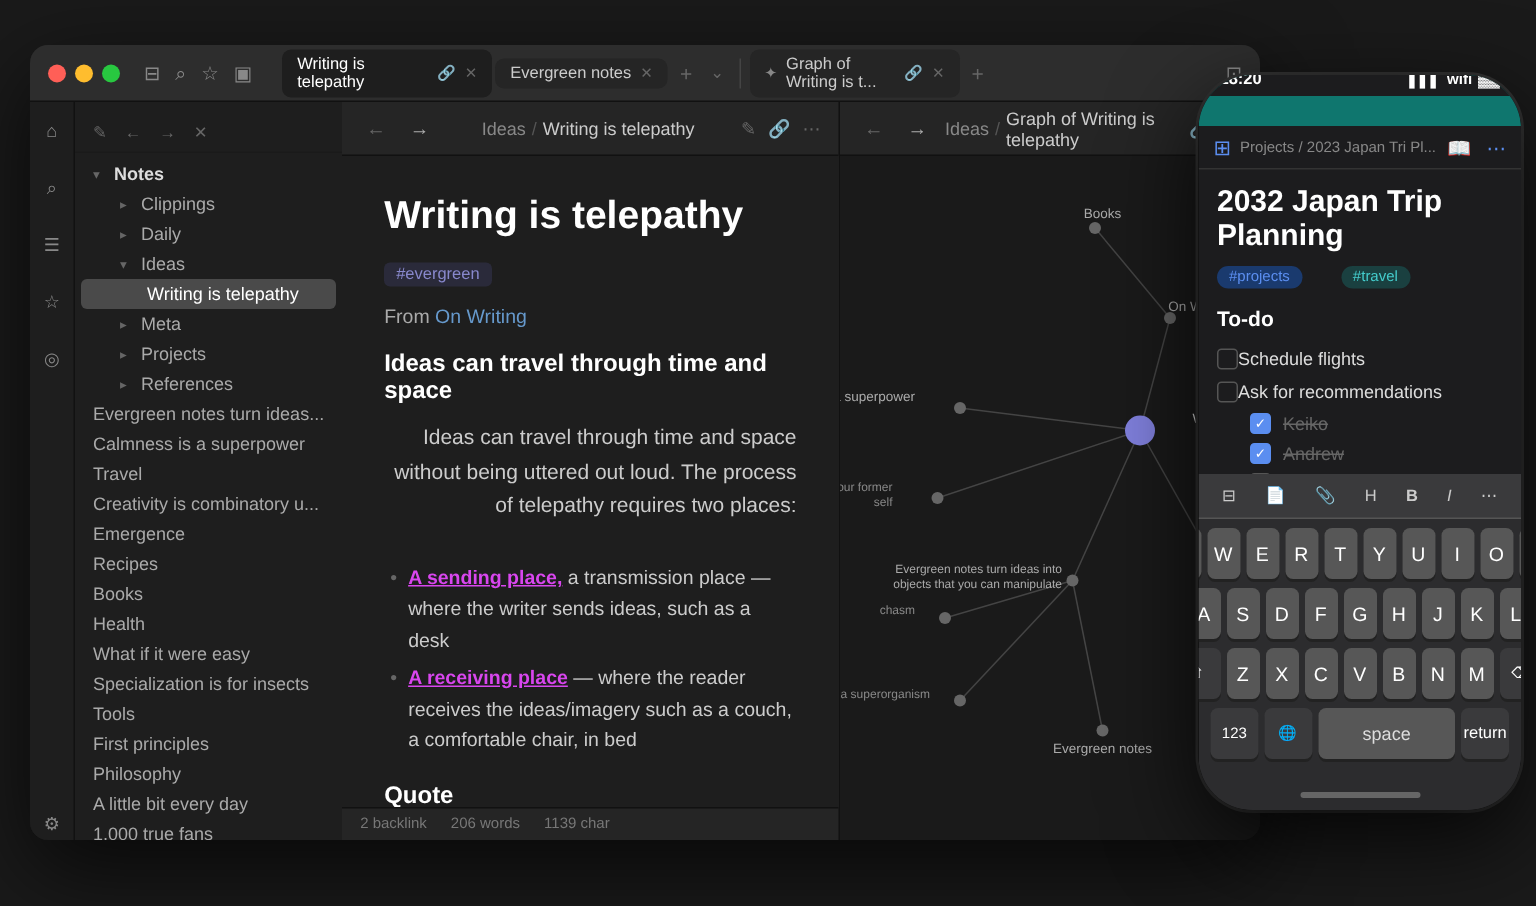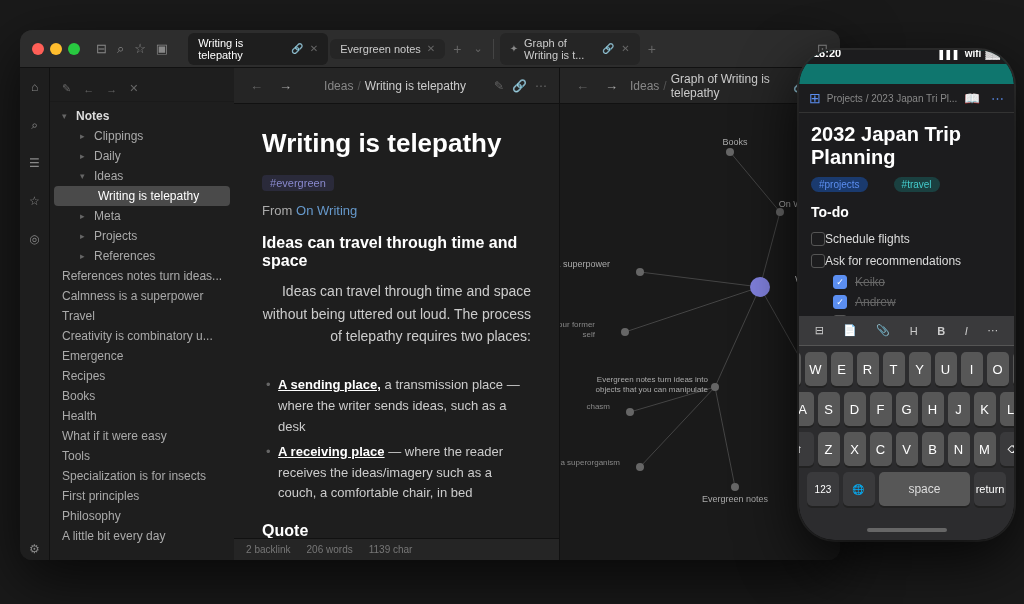--- a/index.html
+++ b/index.html
@@ -307,21 +307,21 @@
       padding-left: 16px;
       position: relative;
     }
     .doc-ul li::before {
       content: '•';
       position: absolute;
       left: 4px;
       color: #666;
     }
     .doc-ul li strong {
-      color: #ffffff;
+      color: #d946ef;
       text-decoration: underline;
     }
 
     .quote-section {
       margin-top: 12px;
     }
     .quote-block {
       border-left: 3px solid #5555aa;
       padding-left: 12px;
       margin-top: 8px;
@@ -696,21 +696,21 @@
           <span class="chevron">▸</span>
           <span class="nav-item-label">Projects</span>
         </div>
         <div class="nav-item">
           <span class="indent"></span>
           <span class="chevron">▸</span>
           <span class="nav-item-label">References</span>
         </div>
 
         <div class="nav-item">
-          <span class="nav-item-label">References notes turn ideas...</span>
+          <span class="nav-item-label">Evergreen notes turn ideas...</span>
         </div>
         <div class="nav-item">
           <span class="nav-item-label">Calmness is a superpower</span>
         </div>
         <div class="nav-item">
           <span class="nav-item-label">Travel</span>
         </div>
         <div class="nav-item">
           <span class="nav-item-label">Creativity is combinatory u...</span>
         </div>
@@ -723,33 +723,36 @@
         <div class="nav-item">
           <span class="nav-item-label">Books</span>
         </div>
         <div class="nav-item">
           <span class="nav-item-label">Health</span>
         </div>
         <div class="nav-item">
           <span class="nav-item-label">What if it were easy</span>
         </div>
         <div class="nav-item">
+          <span class="nav-item-label">Specialization is for insects</span>
+        </div>
+        <div class="nav-item">
           <span class="nav-item-label">Tools</span>
         </div>
         <div class="nav-item">
-          <span class="nav-item-label">Specialization is for insects</span>
-        </div>
-        <div class="nav-item">
           <span class="nav-item-label">First principles</span>
         </div>
         <div class="nav-item">
           <span class="nav-item-label">Philosophy</span>
         </div>
         <div class="nav-item">
           <span class="nav-item-label">A little bit every day</span>
+        </div>
+        <div class="nav-item">
+          <span class="nav-item-label">1,000 true fans</span>
         </div>
       </div>
     </div>
 
     <div class="panes-container">
 
       <div class="doc-pane">
         <div class="pane-toolbar">
           <span class="pane-nav-btn">←</span>
           <span class="pane-nav-btn active">→</span>

